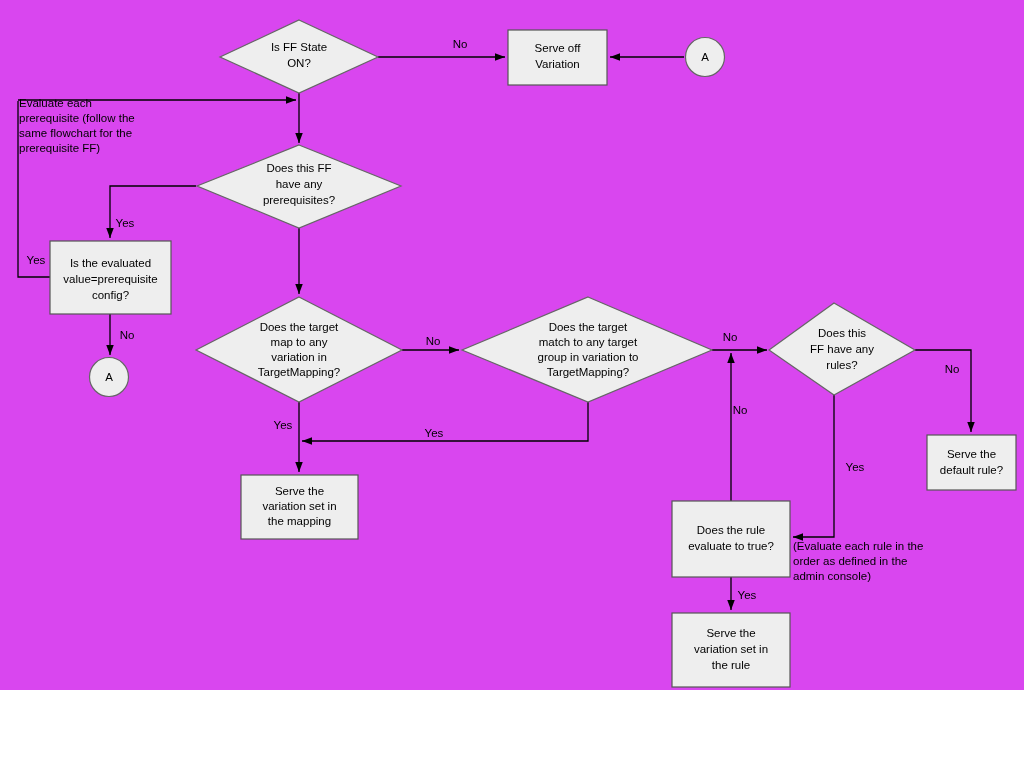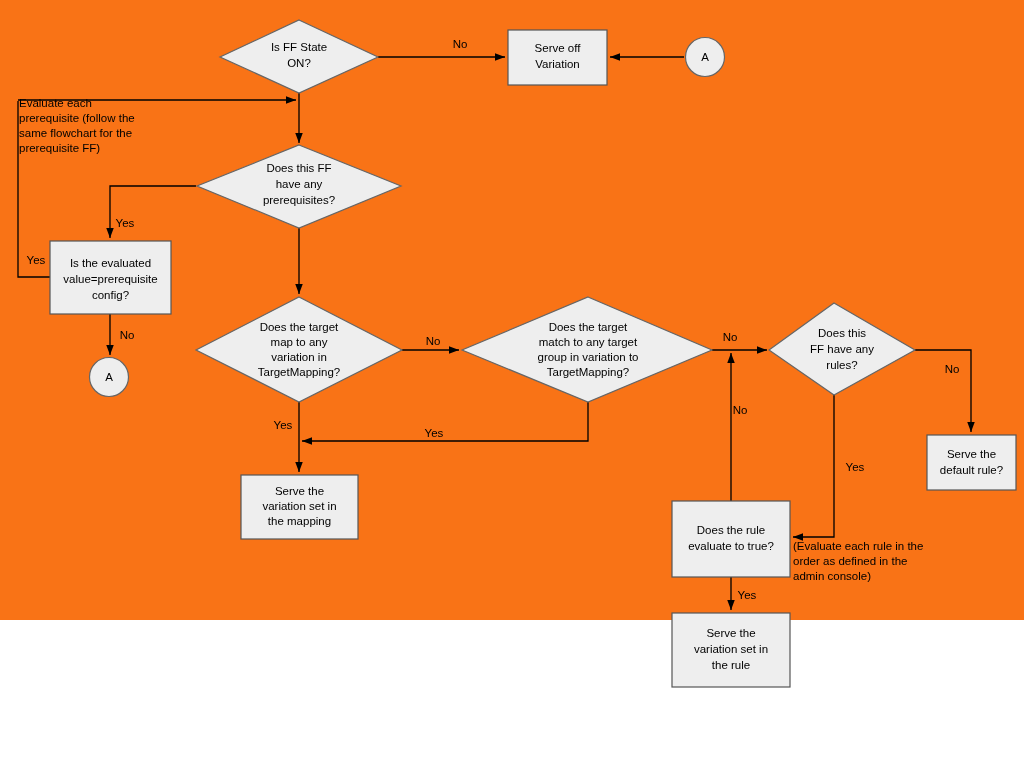--- a/index.html
+++ b/index.html
@@ -7,22 +7,22 @@
     padding: 0;
     background: #ffffff;
     width: 1024px;
     height: 768px;
     overflow: hidden;
     font-family: "Liberation Sans", sans-serif;
   }
   #flow-root {
     position: relative;
     width: 1024px;
-    height: 620px;
-    background: #f97316;
+    height: 690px;
+    background: #d946ef;
     text-decoration: underline;
   }
   svg#flowchart {
     display: block;
     width: 1024px;
     height: 768px;
   }
   .node-shape {
     fill: #eeeeee;
     stroke: #666666;

